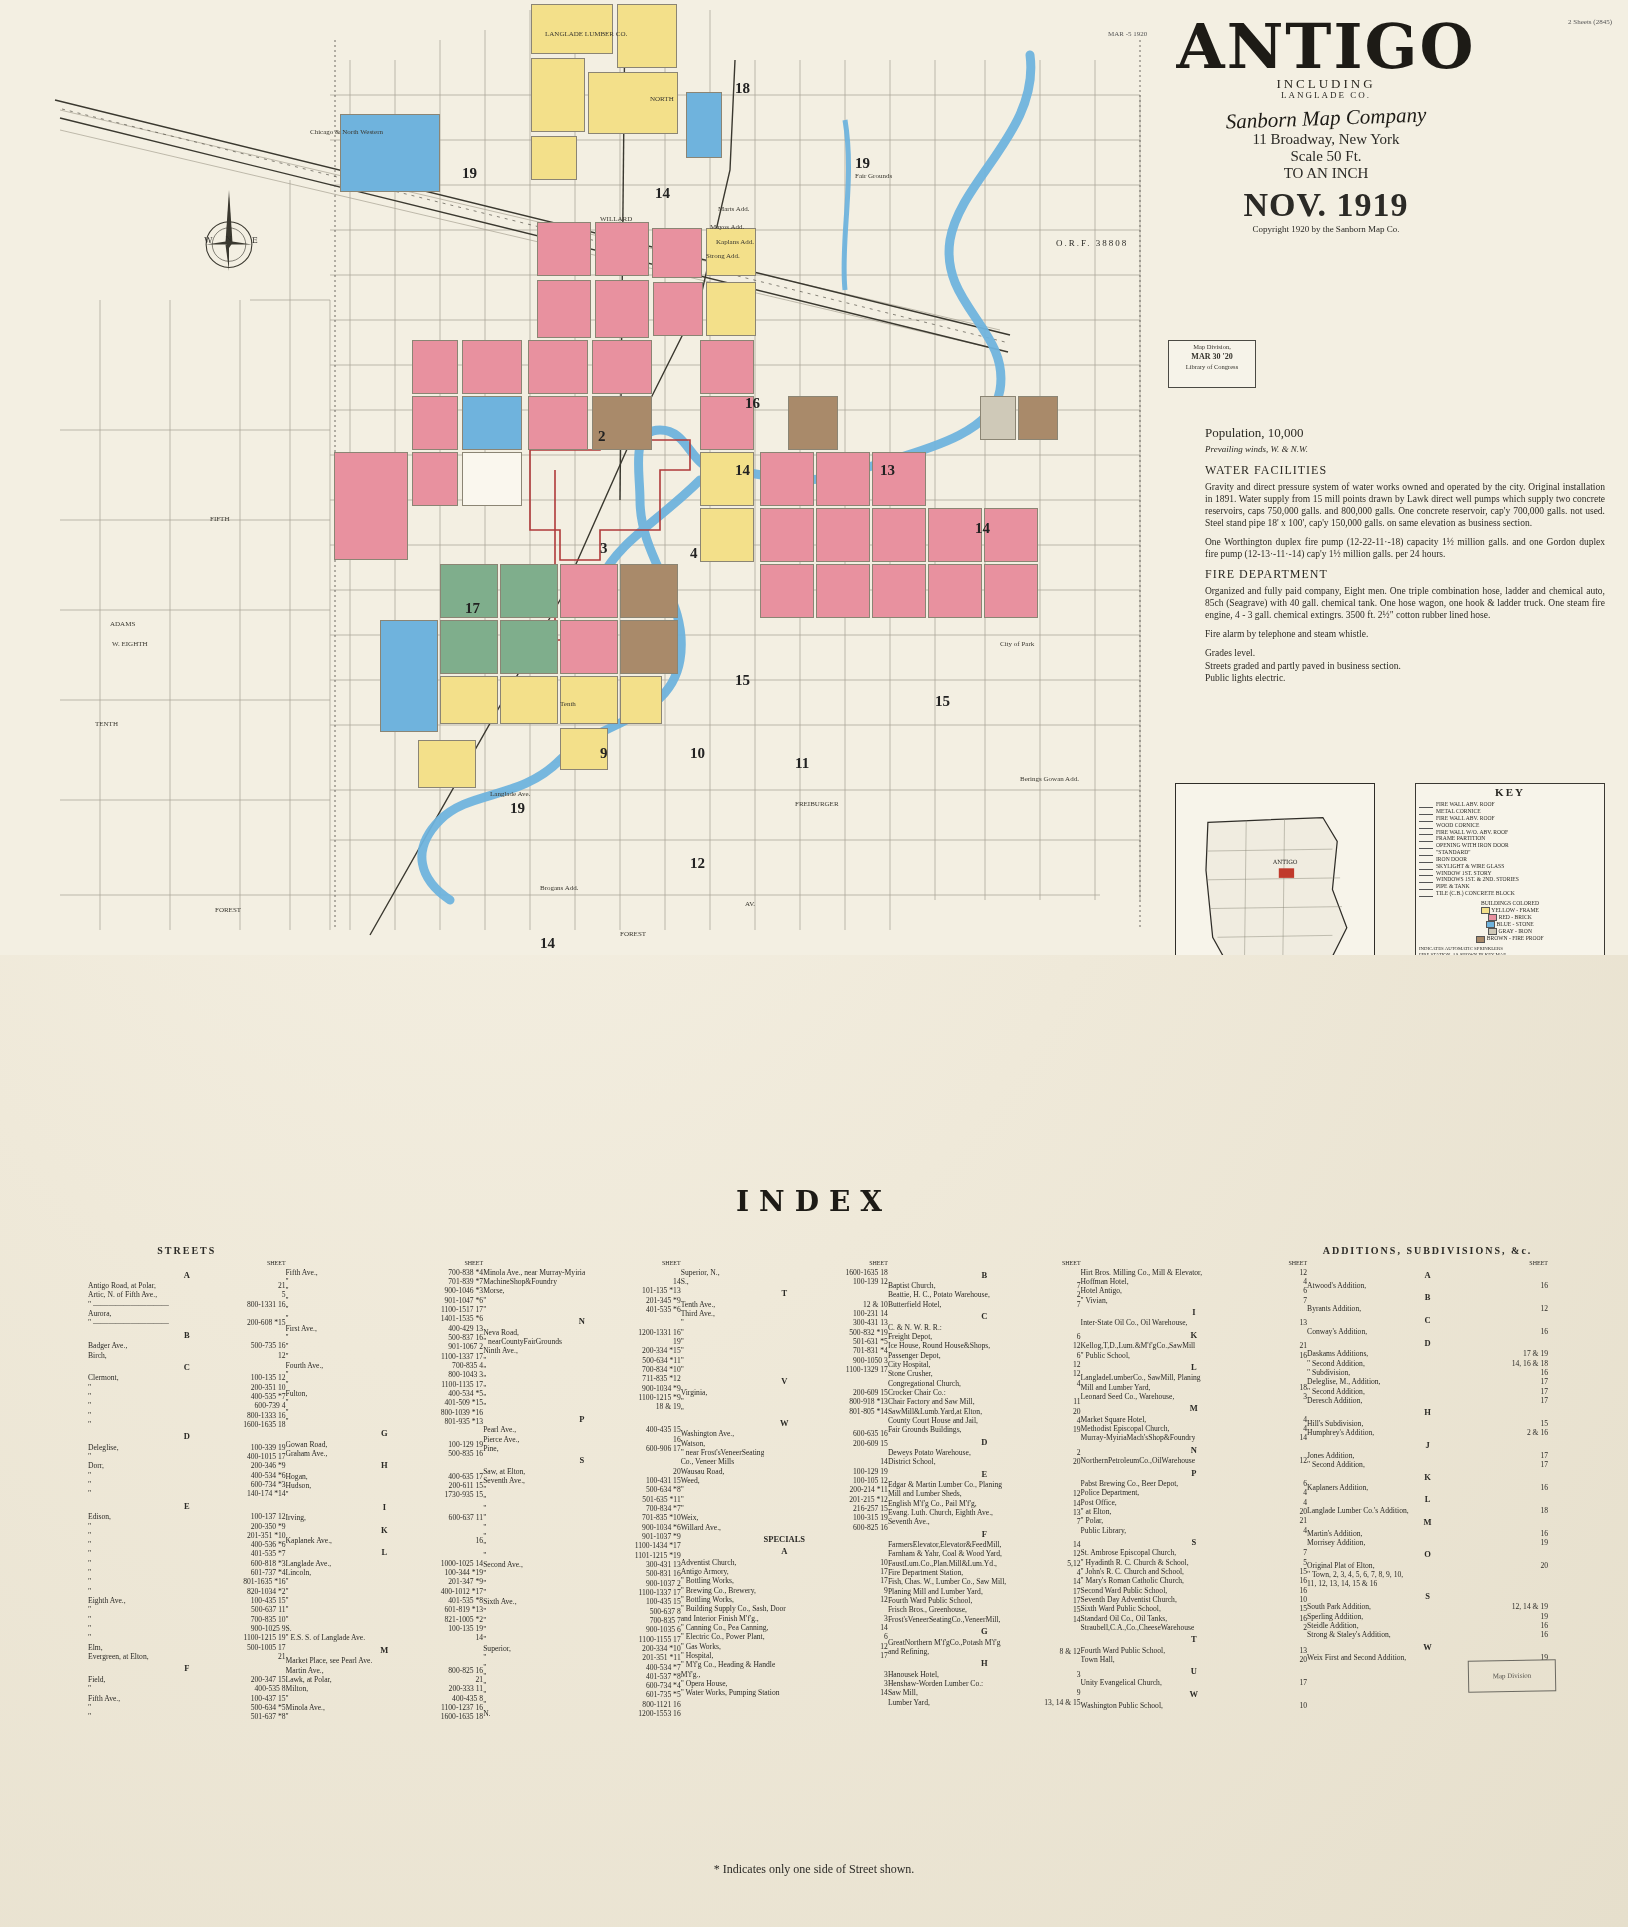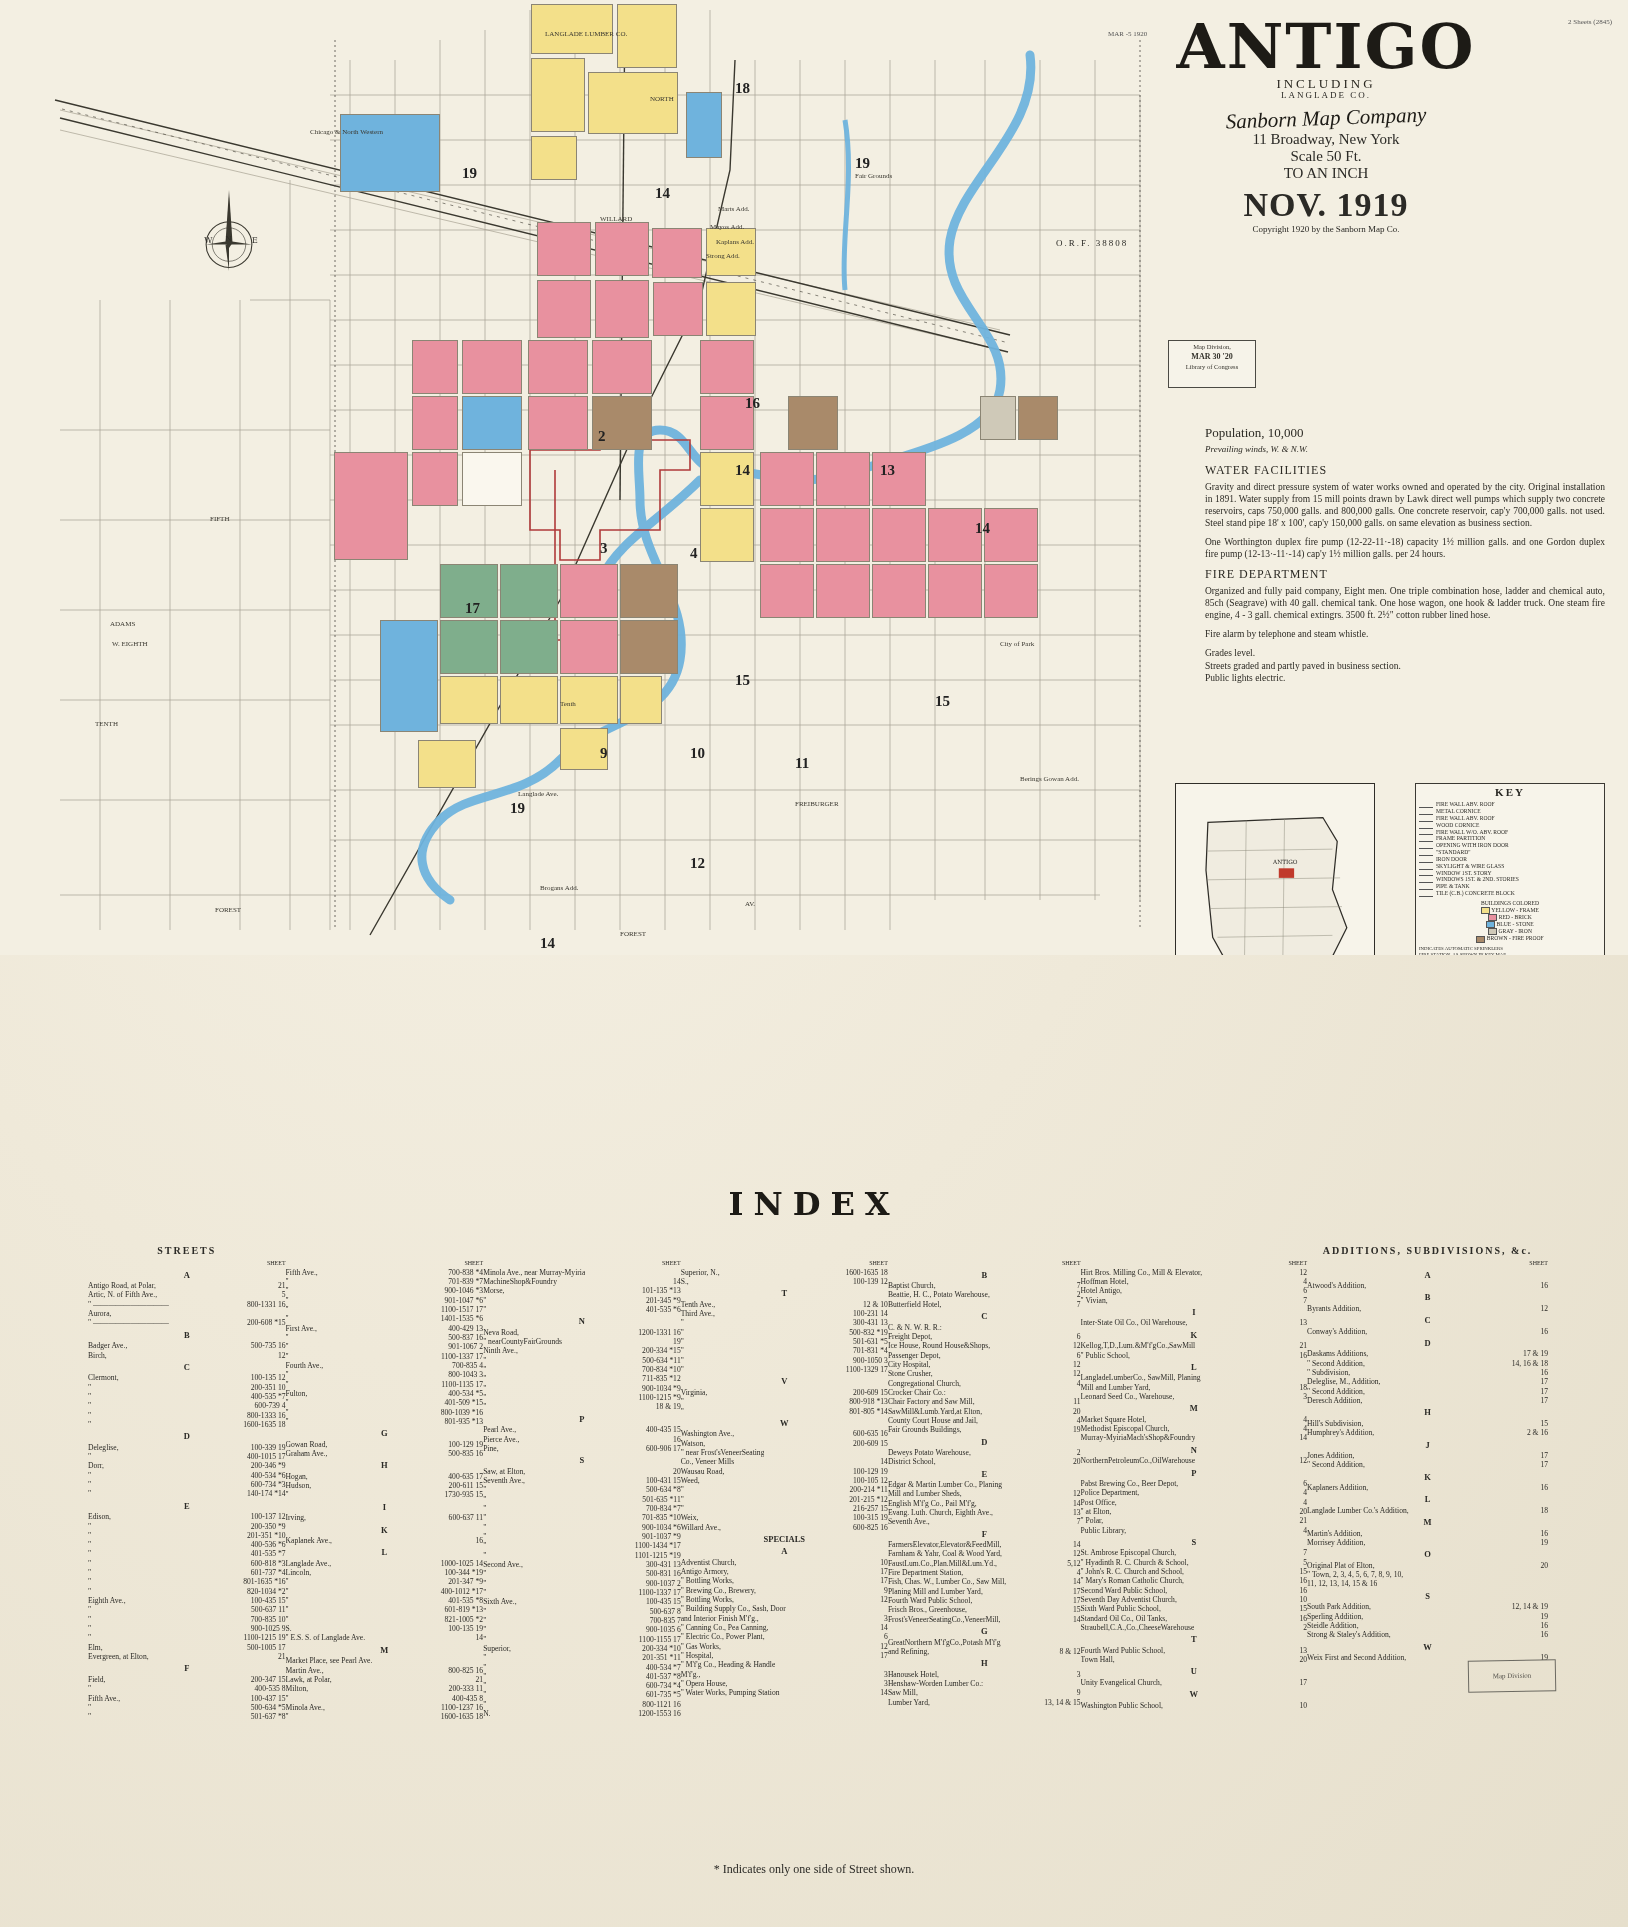--- a/index.html
+++ b/index.html
@@ -60,21 +60,21 @@
   
   .keybox{position:absolute;left:1415px;top:783px;width:190px;height:238px;border:1px solid #3b3933;background:#f7f4ea;font-size:5.6px;line-height:1.22;padding:2px 3px;box-sizing:border-box;}
   .keybox .kt{text-align:center;font-size:11px;letter-spacing:2px;font-weight:bold;margin-bottom:2px;}
   .keyrow{display:flex;justify-content:space-between;}
   .swatch{display:inline-block;width:7px;height:5px;border:.5px solid #555;vertical-align:middle;}
   
   .compass{position:absolute;left:185px;top:190px;width:88px;height:88px;}
   
   .index-title{
     position:absolute;left:0;top:1185px;width:100%;text-align:center;
-    font-family:"DejaVu Serif",serif;font-size:32px;font-weight:bold;letter-spacing:10px;color:#1d1b16;
+    font-family:"DejaVu Serif",serif;font-size:28px;font-weight:bold;letter-spacing:10px;color:#1d1b16;
   }
   .index-wrap{position:absolute;left:88px;top:1245px;width:1460px;font-size:8px;line-height:1.23;}
   .cols{display:flex;gap:0px;}
   .col{width:auto;}
   .colA{width:205px;}
   .colB{width:205px;}
   .colC{width:205px;}
   .colD{width:215px;}
   .colE{width:200px;}
   .colF{width:235px;}
@@ -259,21 +259,21 @@
     <div class="lbl" style="left:710px;top:223px;">Mayos Add.</div>
     <div class="lbl" style="left:706px;top:252px;">Strong Add.</div>
     <div class="lbl" style="left:540px;top:884px;">Brogans Add.</div>
     <div class="lbl" style="left:620px;top:930px;">FOREST</div>
     <div class="lbl" style="left:215px;top:906px;">FOREST</div>
     <div class="lbl" style="left:95px;top:720px;">TENTH</div>
     <div class="lbl" style="left:112px;top:640px;">W. EIGHTH</div>
     <div class="lbl" style="left:110px;top:620px;">ADAMS</div>
     <div class="lbl" style="left:210px;top:515px;">FIFTH</div>
     <div class="lbl" style="left:600px;top:215px;">WILLARD</div>
-    <div class="lbl" style="left:518px;top:790px;">Langlade Ave.</div>
+    <div class="lbl" style="left:490px;top:790px;">Langlade Ave.</div>
     <div class="lbl" style="left:560px;top:700px;">Tenth</div>
     <div class="lbl" style="left:745px;top:900px;">AV.</div>
     <div class="lbl" style="left:795px;top:800px;">FREIBURGER</div>
     <div class="lbl" style="left:1020px;top:775px;">Berings Gowan Add.</div>
     <div class="lbl" style="left:1000px;top:640px;">City of Park</div>
     <div class="num" style="left:735px;top:672px;">15</div>
     <div class="num" style="left:735px;top:462px;">14</div>
     <div class="num" style="left:735px;top:462px;"></div>
 
     <div class="num" style="left:735px;top:80px;">18</div>

